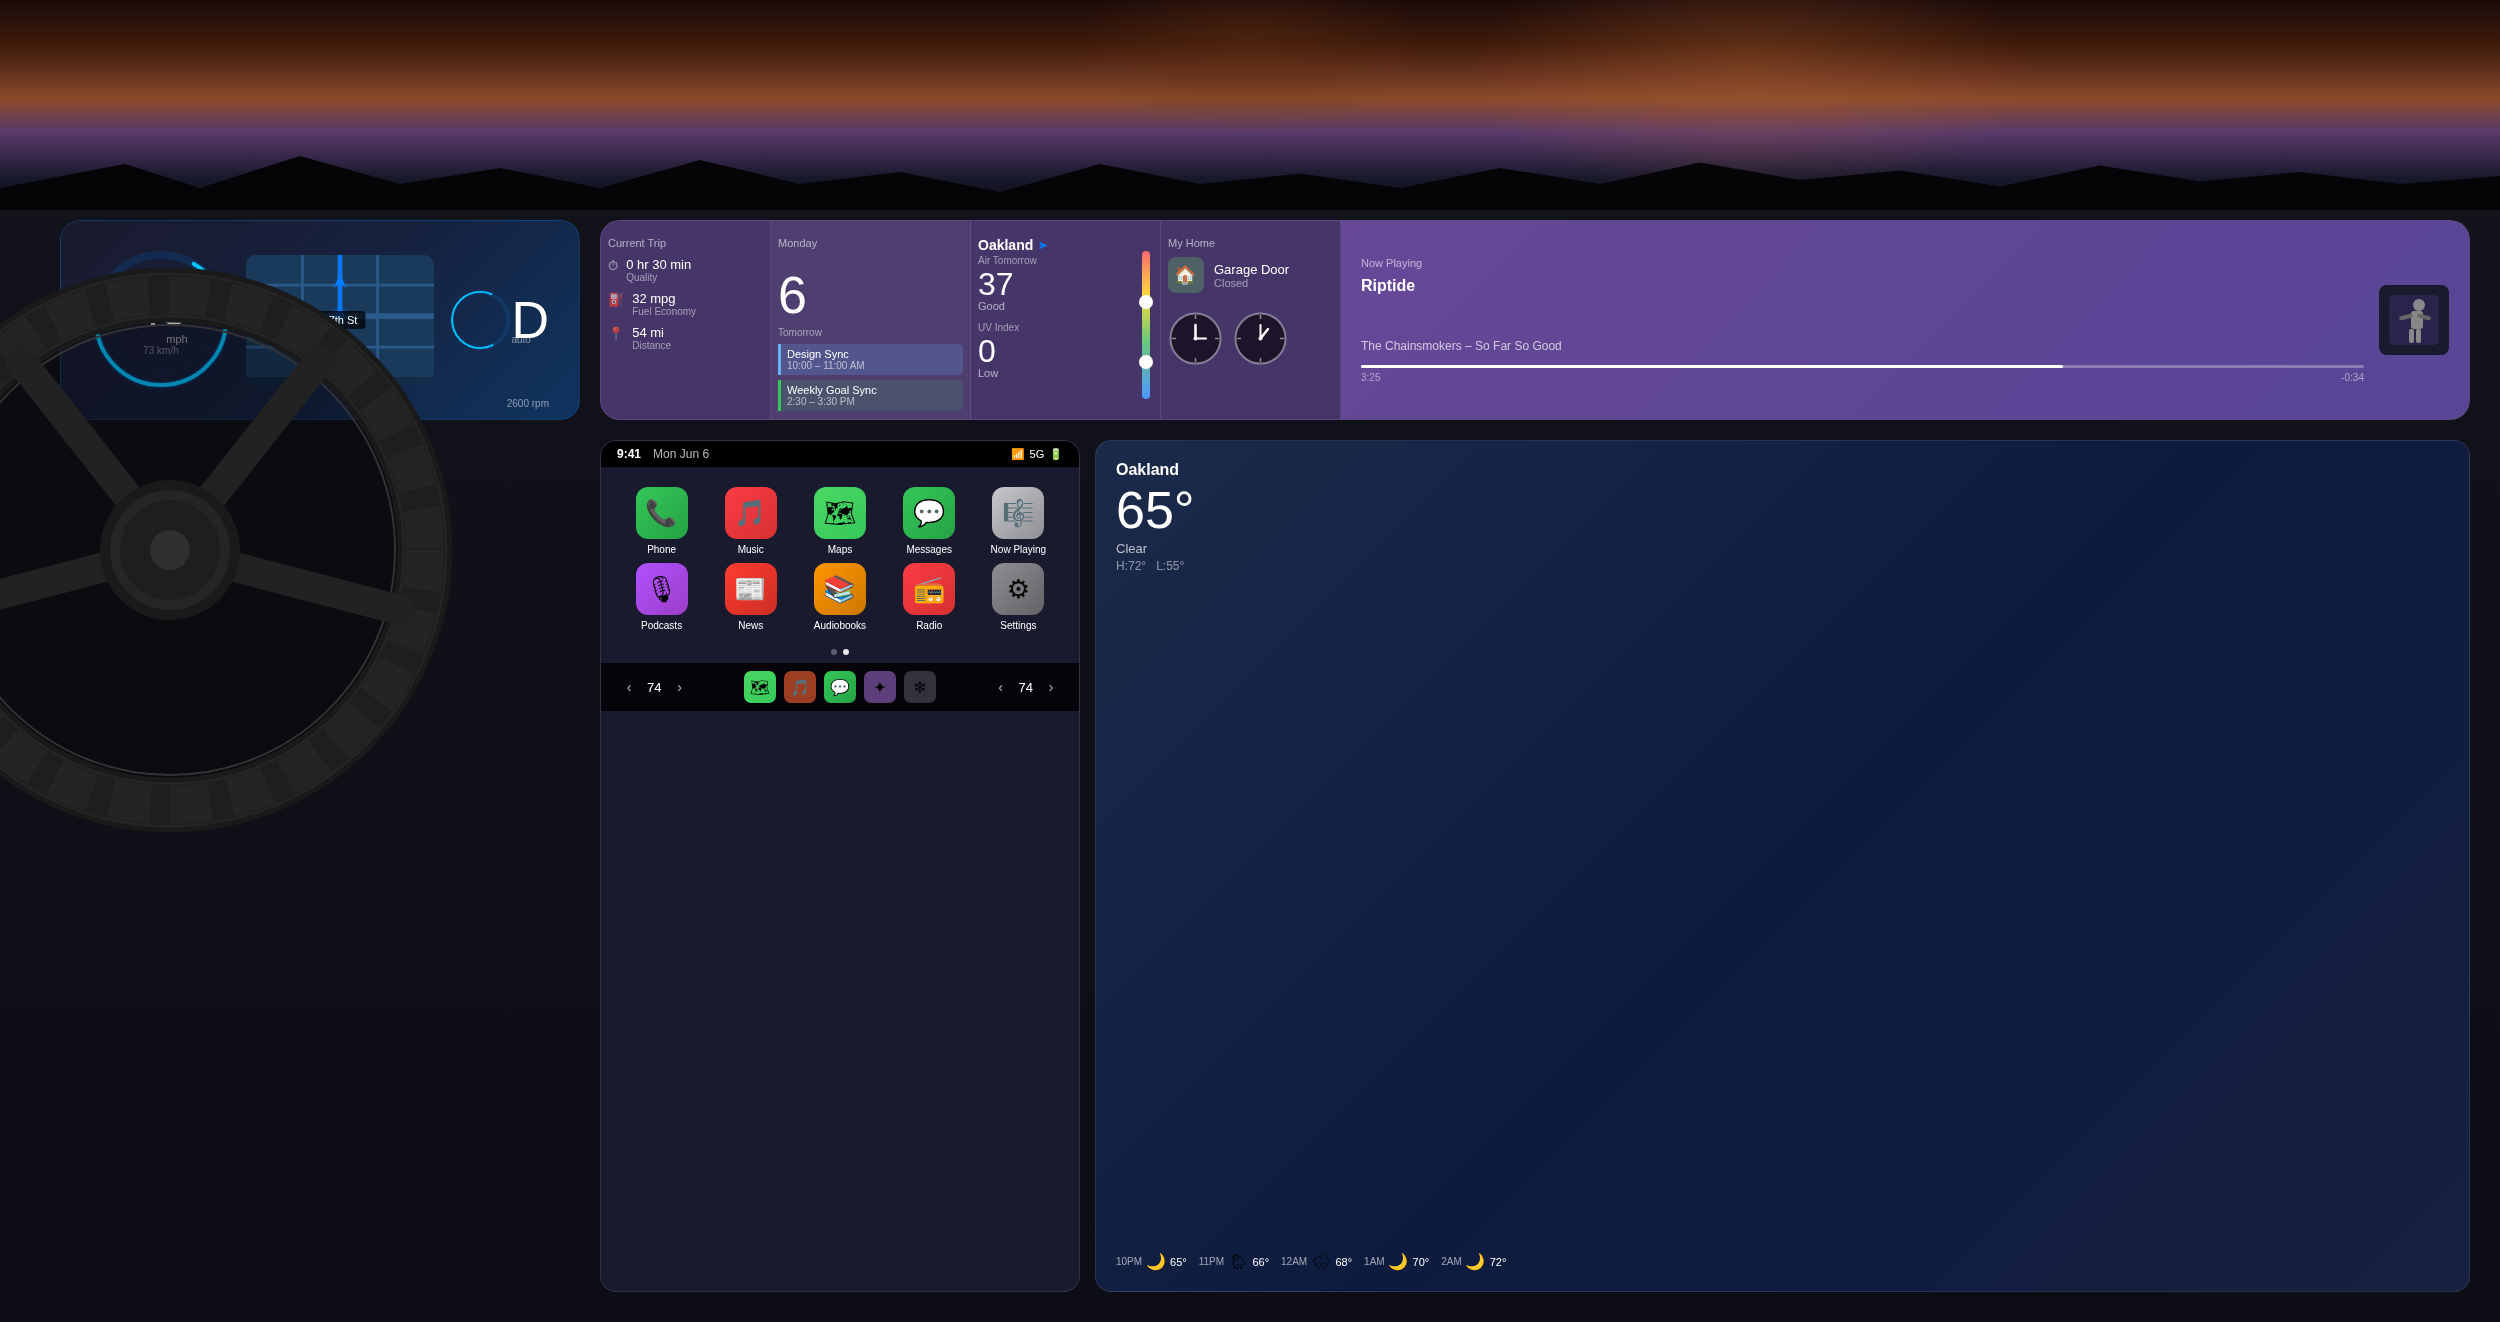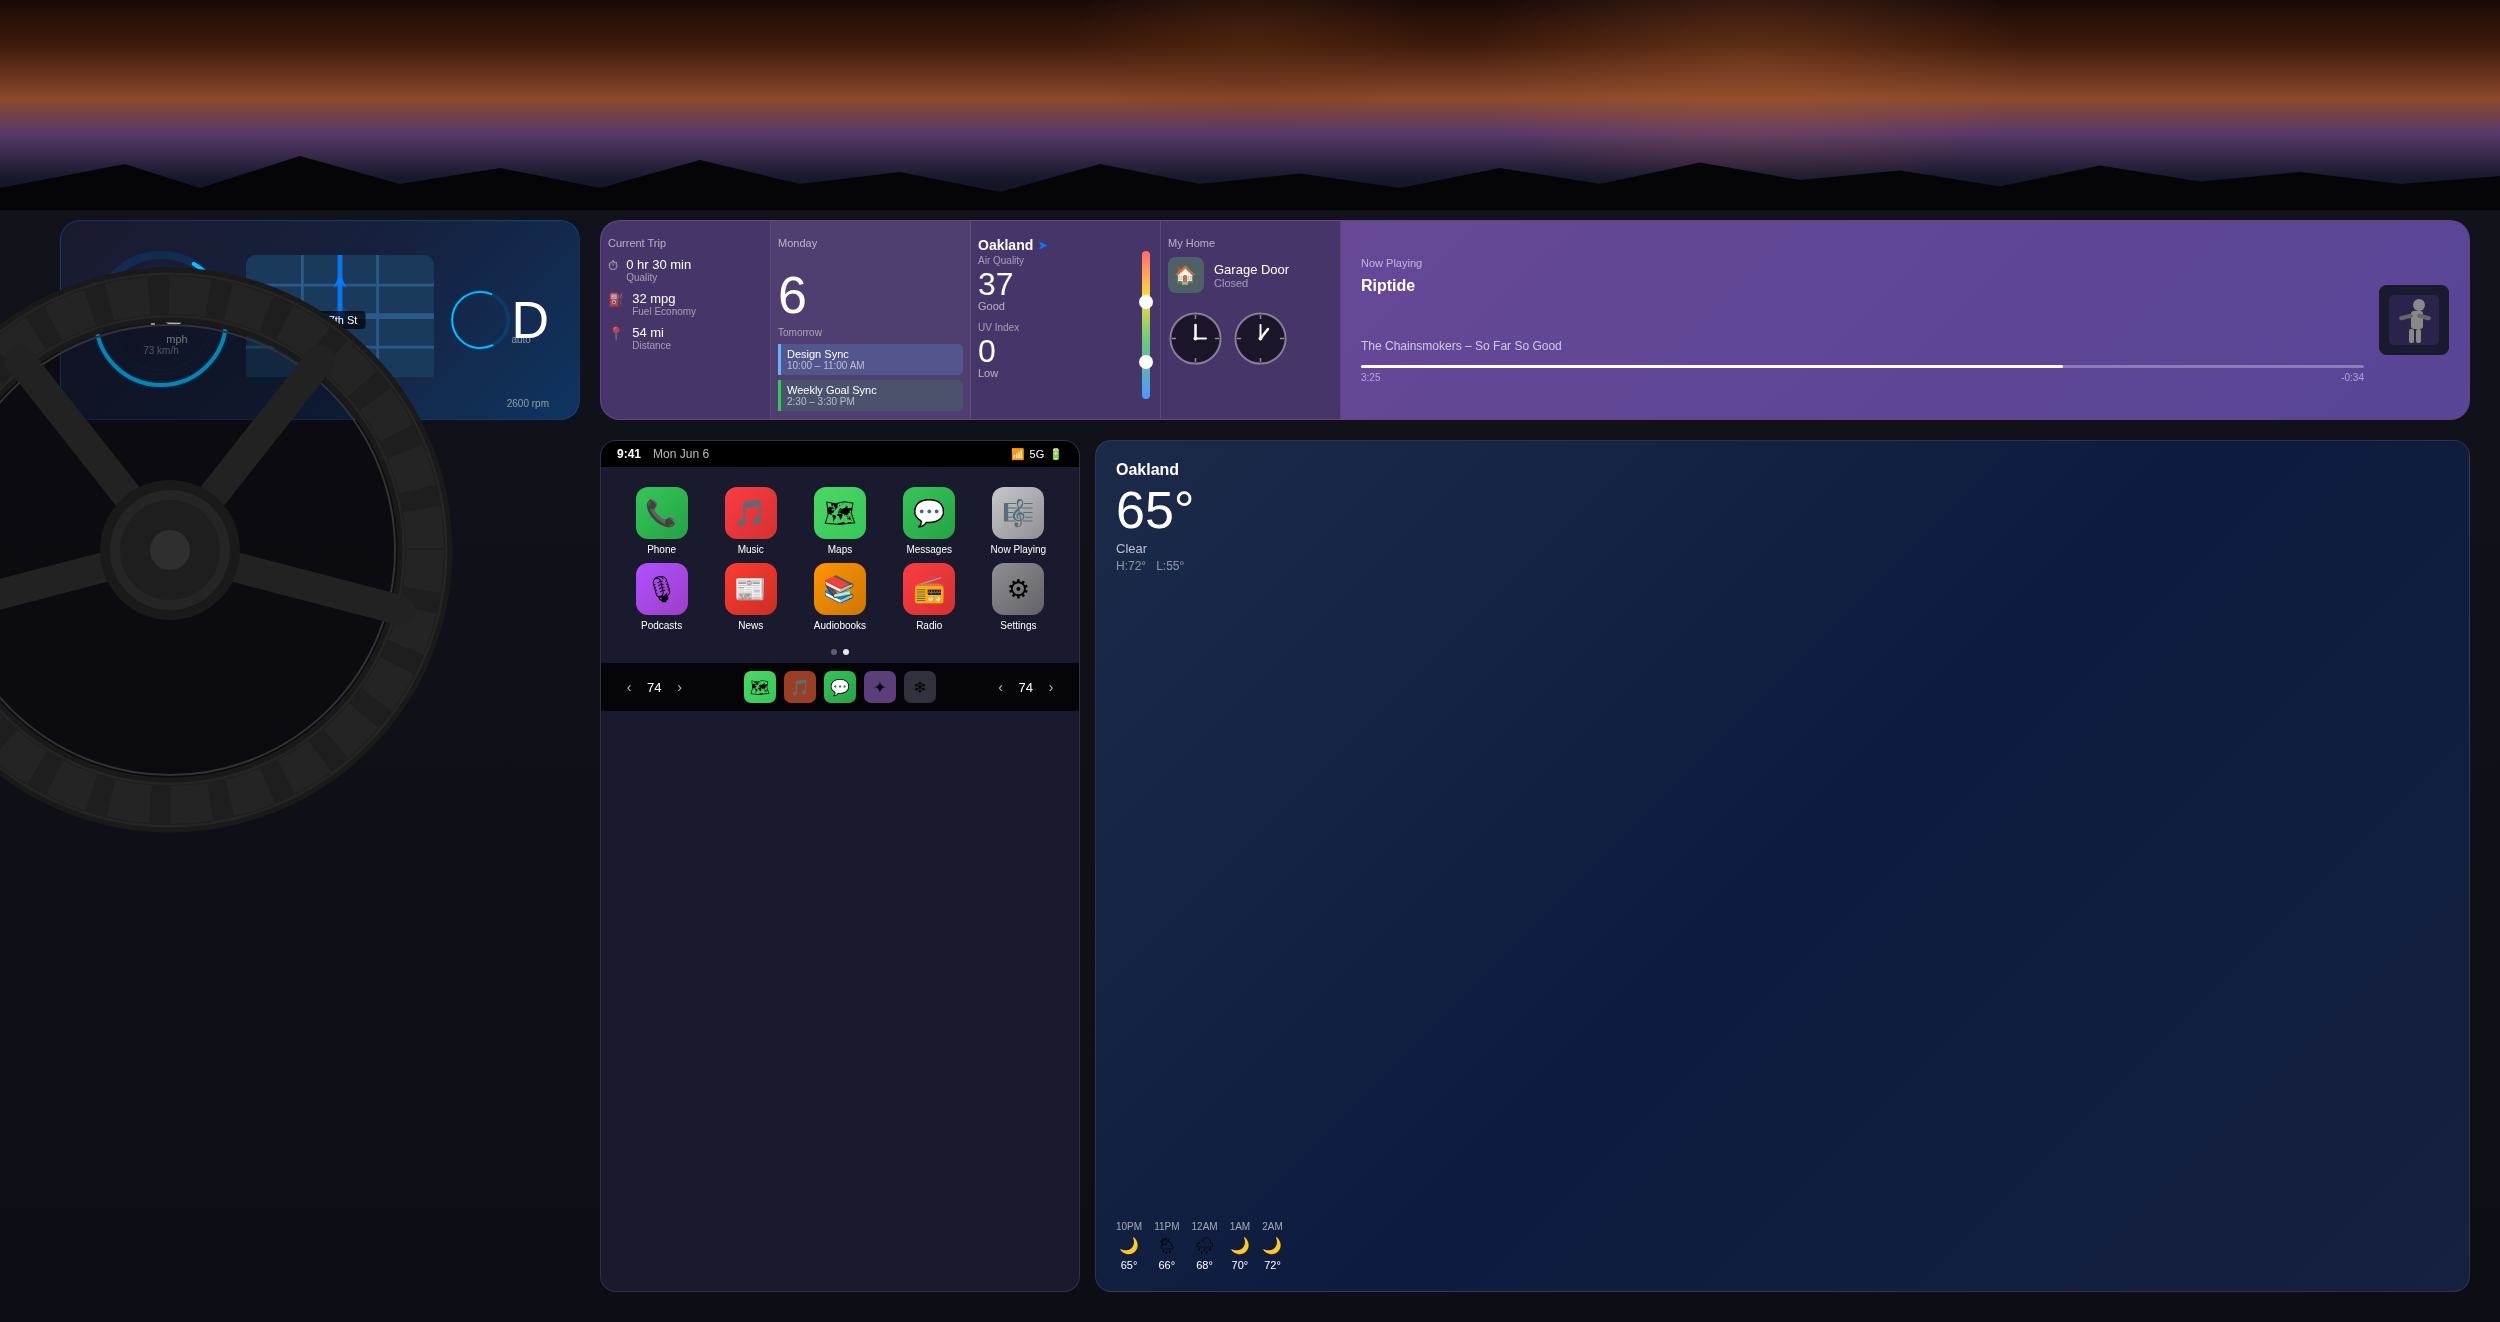--- a/index.html
+++ b/index.html
@@ -592,21 +592,21 @@
     }
 
     .weather-hourly {
       display: flex;
       gap: 12px;
       margin-top: auto;
     }
 
     .hourly-item {
       display: flex;
-      flex-direction: column;
+      flex-direction: row;
       align-items: center;
       gap: 4px;
     }
 
     .hourly-time {
       font-size: 10px;
       color: rgba(255,255,255,0.6);
     }
 
     .hourly-icon {
@@ -748,21 +748,21 @@
         <div class="event-time">2:30 – 3:30 PM</div>
       </div>
     </div>
 
     <div class="widget air-widget" style="position:relative; width:190px;">
       <div class="air-location">
         <span>Oakland</span>
         <span class="location-arrow">➤</span>
       </div>
       <div class="air-metric">
-        <div class="air-metric-label">Air Quality</div>
+        <div class="air-metric-label">Air Tomorrow</div>
         <div class="air-metric-value">37</div>
         <div class="air-metric-status">Good</div>
       </div>
       <div class="air-metric">
         <div class="air-metric-label">UV Index</div>
         <div class="air-metric-value">0</div>
         <div class="air-metric-status">Low</div>
       </div>
 
       <div style="position:absolute; right:10px; top:30px; bottom:20px; width:8px; background: linear-gradient(to bottom, #ff6b6b 0%, #ffd93d 30%, #6bcb77 60%, #4d96ff 100%); border-radius:4px;">

